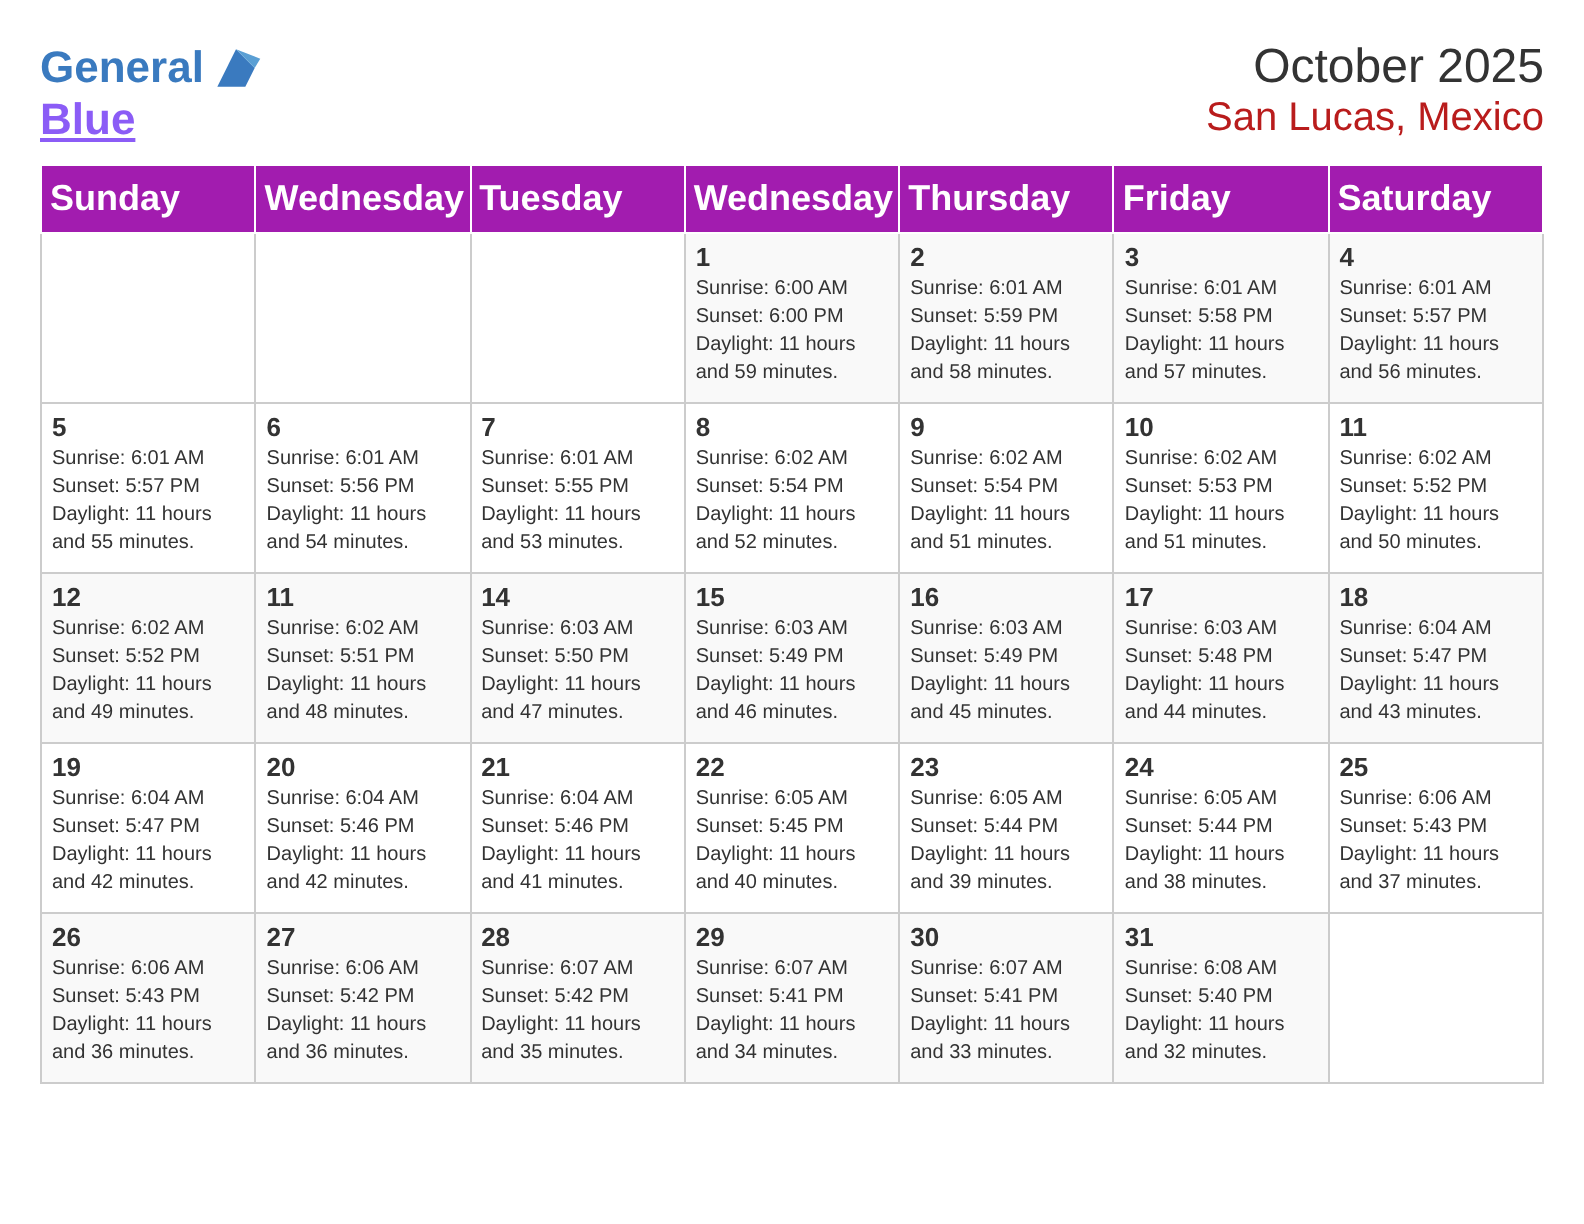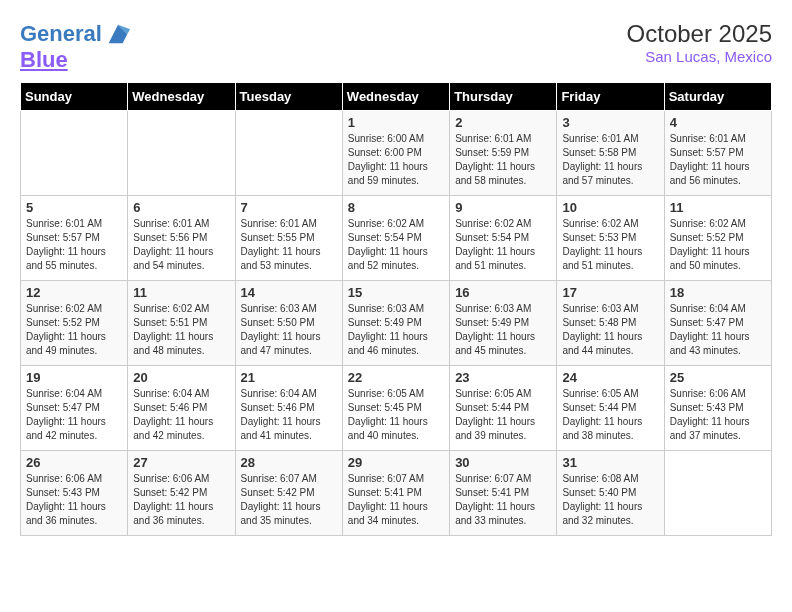--- a/index.html
+++ b/index.html
@@ -36,32 +36,32 @@
     }
     .title-block {
       text-align: right;
     }
     .month-title {
       font-size: 24px;
       font-weight: normal;
       color: #333;
     }
     .location {
-      font-size: 15px;
-      color: #8b5cf6;
+      font-size: 20px;
+      color: #b91c1c;
     }
     table {
       width: 100%;
       border-collapse: collapse;
       table-layout: fixed;
     }
     thead tr th {
-      background-color: #000000;
+      background-color: #a21caf;
       color: #fff;
-      font-size: 13px;
+      font-size: 18px;
       font-weight: bold;
       padding: 6px 4px;
       text-align: left;
       border: 1px solid #fff;
       margin-left: 48px;
     }
     tbody tr td {
       vertical-align: top;
       border: 1px solid #ccc;
       padding: 4px 5px;

